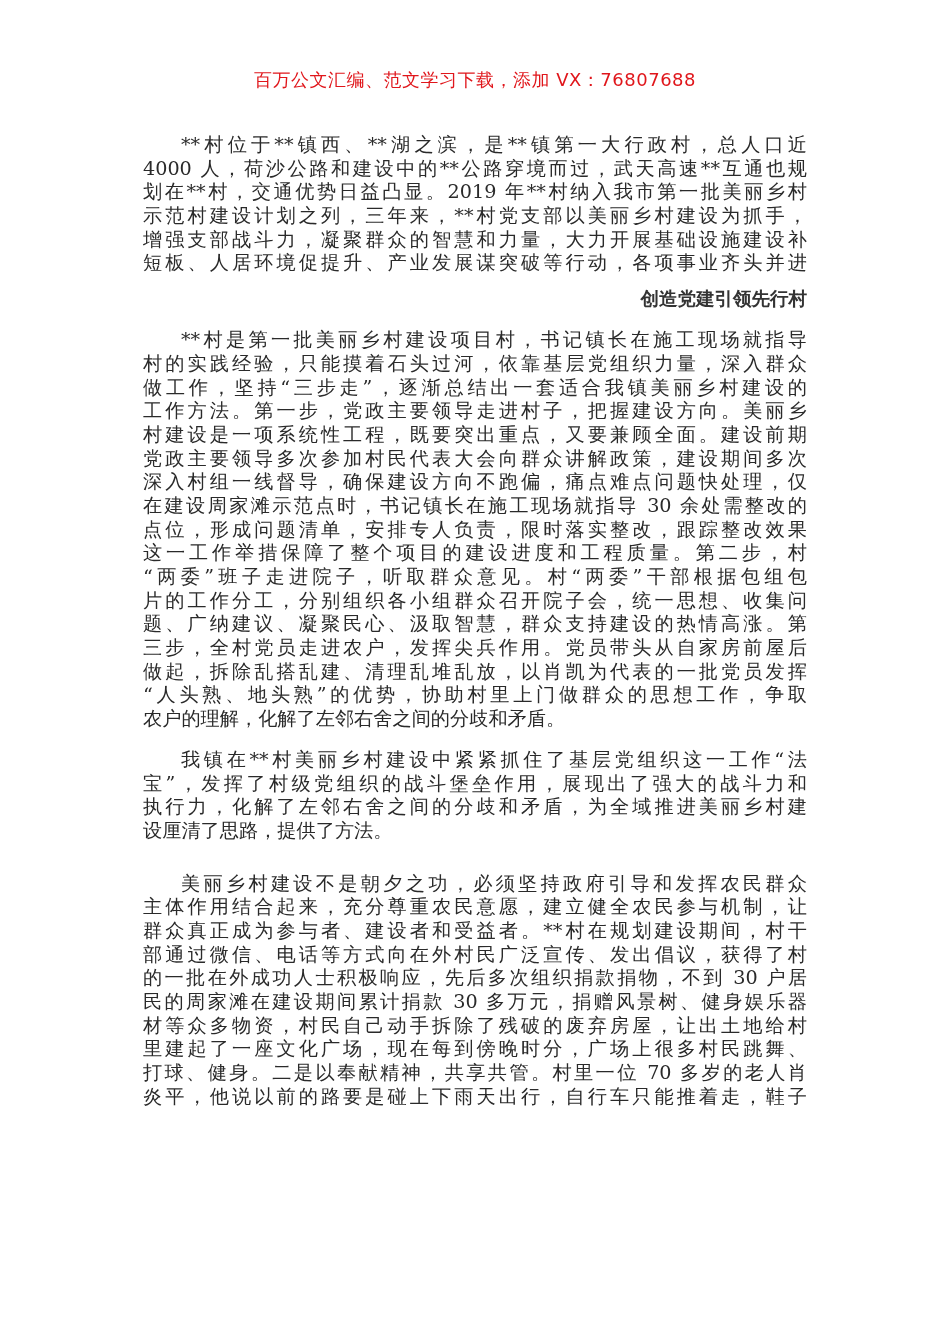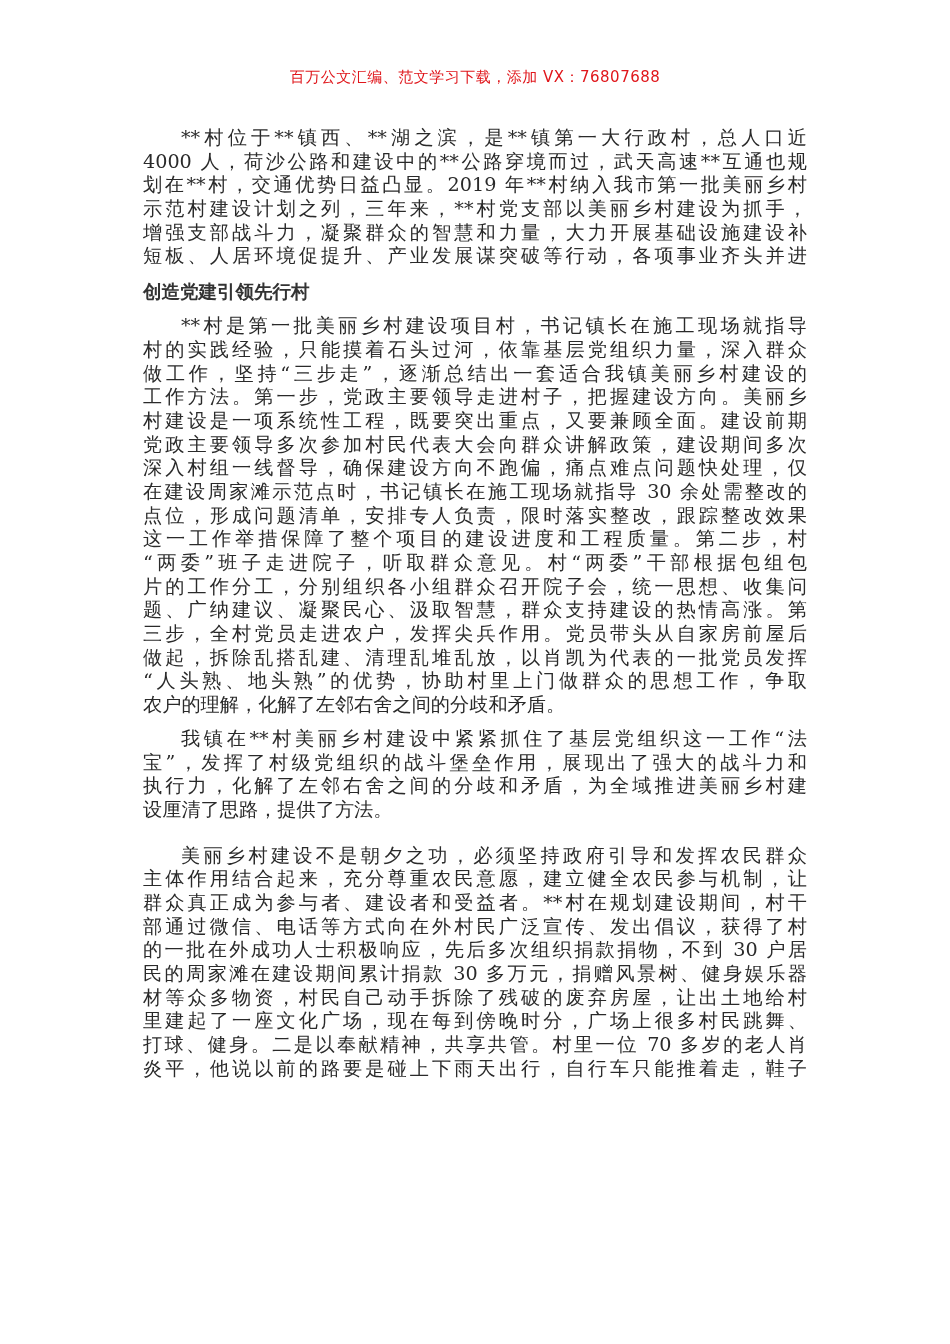--- a/index.html
+++ b/index.html
@@ -1,26 +1,26 @@
 <!DOCTYPE html>
 <html><head>
 <meta charset="utf-8">
 <style>
   html, body { margin:0; padding:0; background:#ffffff; }
   body { width:950px; height:1344px; position:relative; overflow:hidden;
          font-family:"DejaVu Serif","Liberation Serif",serif; color:#2a2a2a; }
   .header { position:absolute; top:68px; left:0; width:950px; text-align:center;
-            font-family:"DejaVu Sans","Liberation Sans",sans-serif; font-size:15px;
+            font-family:"DejaVu Sans","Liberation Sans",sans-serif; font-size:18px;
             color:#e0161b; letter-spacing:0.5px; }
   .page { position:absolute; left:143px; top:126px; width:664px; }
   .line { display:block; font-size:19.2px; line-height:23.7px; height:23.7px;
           white-space:nowrap; text-align:justify; text-align-last:justify; }
   .line.last { text-align-last:left; }
-  .line.indent { padding-left:38px; }
-  .heading { display:block; text-align:left; font-family:"DejaVu Sans","Liberation Sans",sans-serif;
+  .line.indent { padding-left:38px;margin-top:7px; }
+  .heading { display:block; text-align:right; font-family:"DejaVu Sans","Liberation Sans",sans-serif;
              font-weight:bold; font-size:18.5px; color:#333; height:24px; line-height:24px; }
   .gap-s { height:10px; }
   .gap-m { height:12px; }
 </style>
 </head>
 <body>
 
 <div class="header">百万公文汇编、范文学习下载，添加 VX：76807688</div>
 
 <div class="page">

